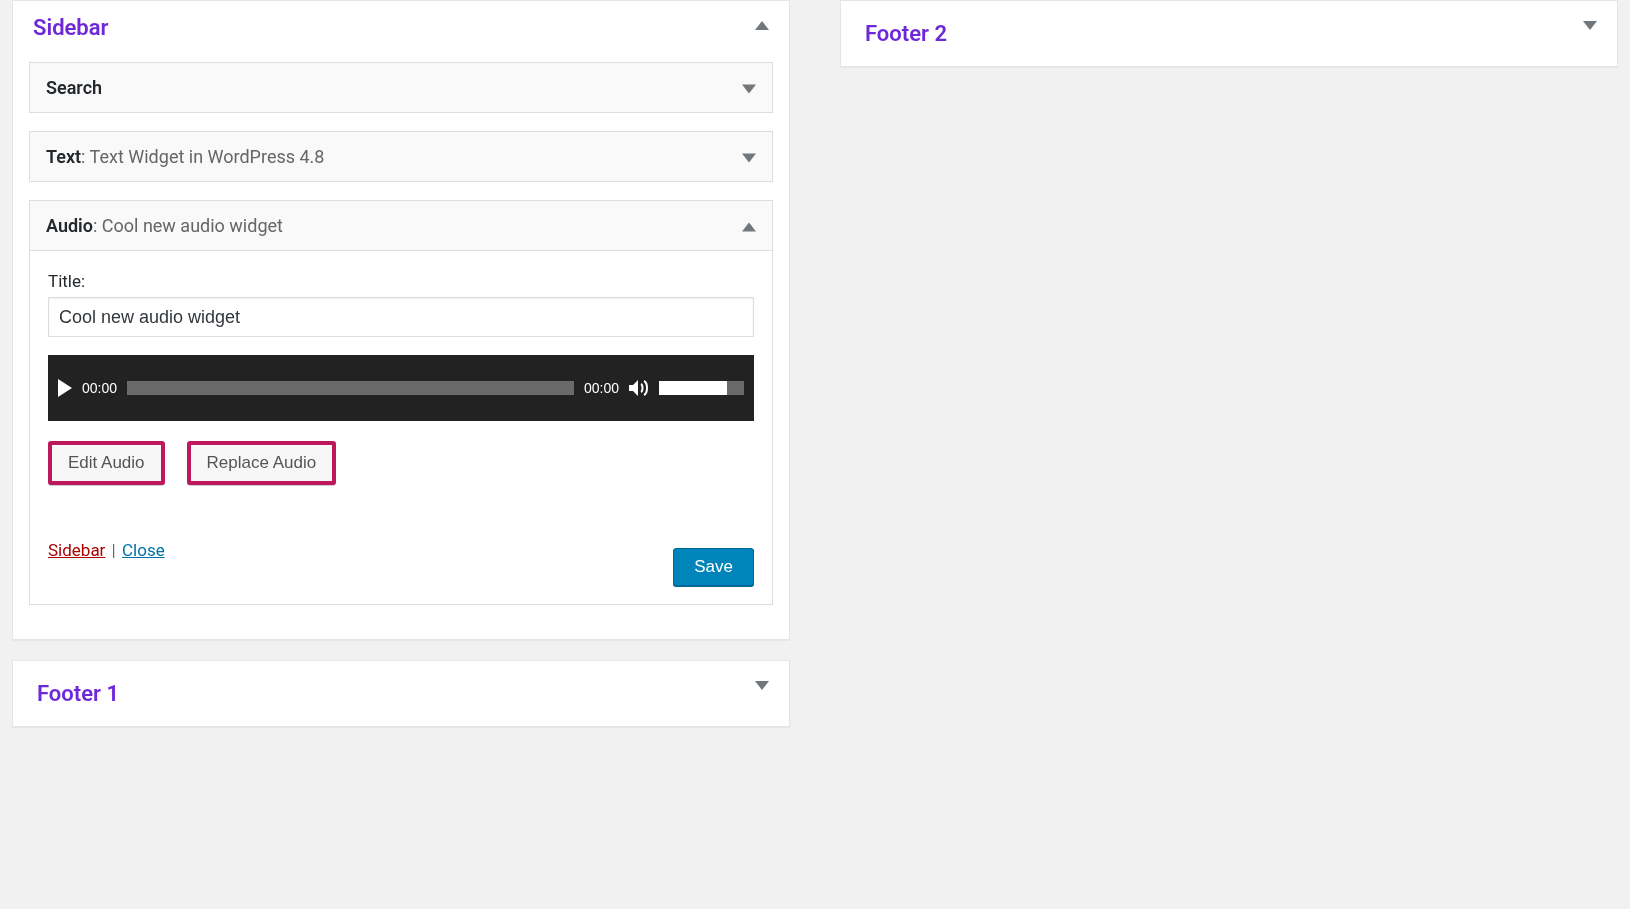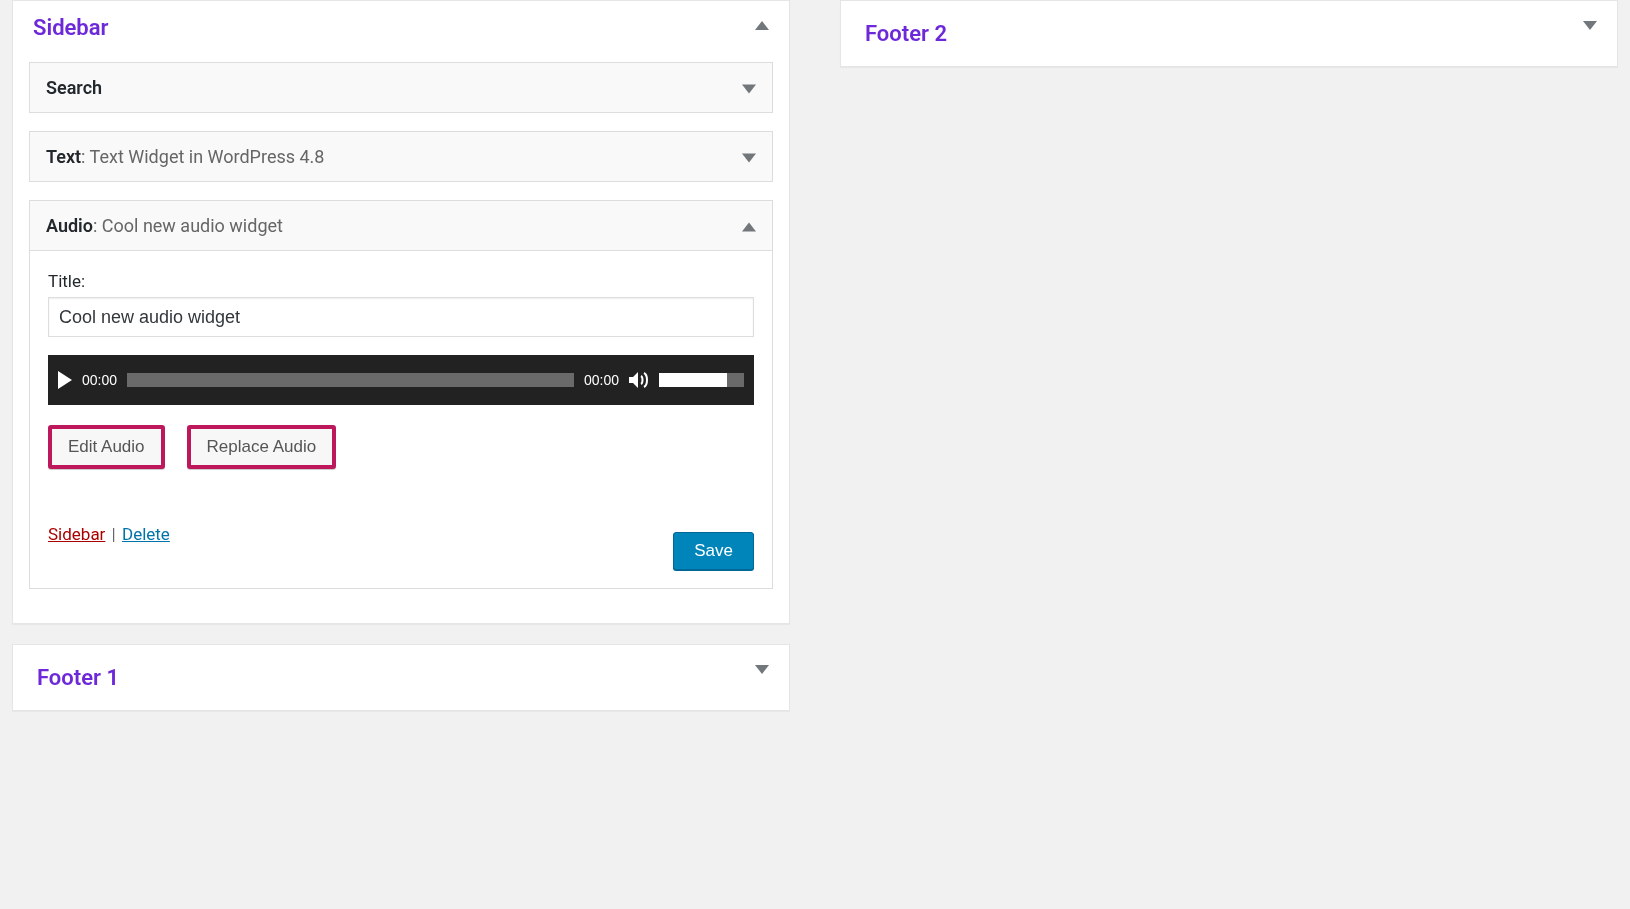--- a/index.html
+++ b/index.html
@@ -96,21 +96,21 @@
     padding: 4px 10px;
     font-size: 18px;
     color: #32373c;
     background:#fff;
     box-shadow: inset 0 1px 2px rgba(0,0,0,.07);
   }
 
   .audio-player {
     margin-top: 18px;
     background: #222;
-    height: 50px;
+    height: 66px;
     display:flex;
     align-items:center;
     padding: 0 10px;
     gap: 10px;
   }
   .play-btn {
     width:0;height:0;
     border-top:9px solid transparent;
     border-bottom:9px solid transparent;
     border-left:14px solid #fff;
@@ -229,21 +229,21 @@
 
             <div class="media-buttons">
               <button class="btn-secondary">Edit Audio</button>
               <button class="btn-secondary">Replace Audio</button>
             </div>
 
             <div class="widget-actions">
               <span class="action-links">
                 <a class="link-delete">Sidebar</a>
                 <span class="sep">|</span>
-                <a class="link-close">Delete</a>
+                <a class="link-close">Close</a>
               </span>
               <button class="btn-primary">Save</button>
             </div>
           </div>
         </div>
 
       </div>
     </div>
 
     <div class="widget-area collapsed-area">

